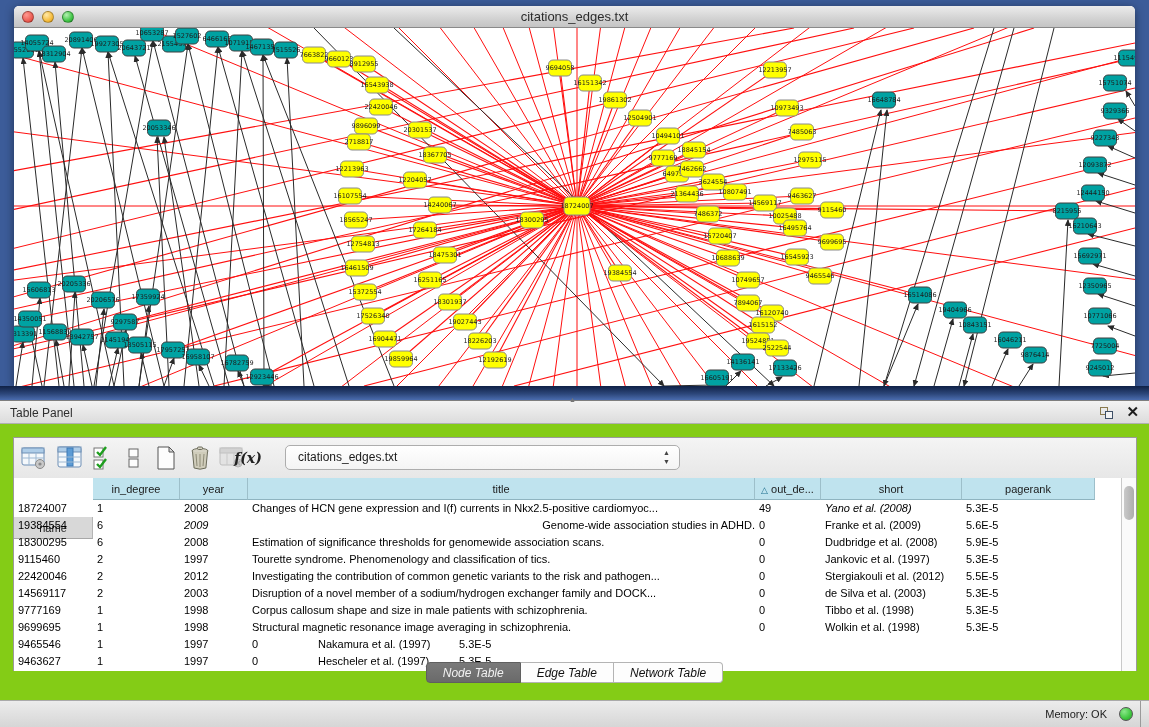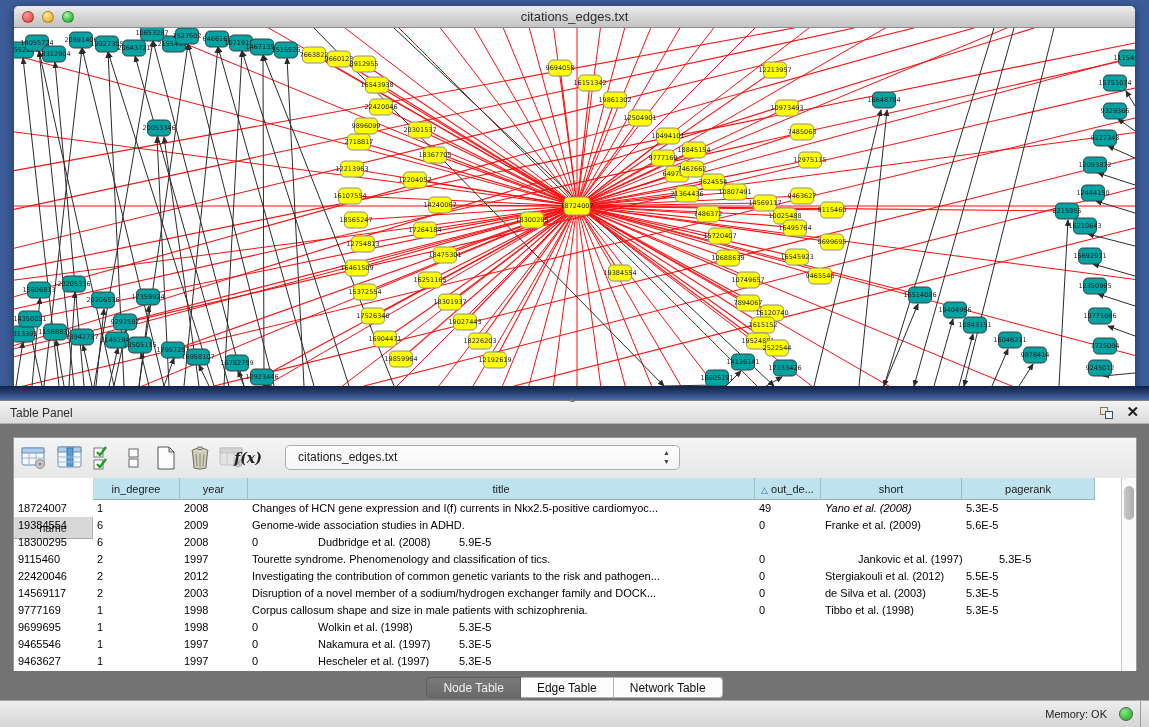--- a/index.html
+++ b/index.html
@@ -16,21 +16,21 @@
   #tl-zoom  { left:48px; background:radial-gradient(circle at 35% 30%, #b5f0b2, #43c648 60%, #1f9e2c); }
   #win-title { position:absolute; left:0; right:0; top:3px; text-align:center; font-size:13px; color:#2c2c2c; }
   #canvas { position:absolute; left:0; top:22px; width:1121px; height:358px; background:#fff; overflow:hidden; }
   #net-bottom { position:absolute; left:0; top:386px; width:1149px; height:14px;
     background:linear-gradient(#0f2146,#2c4679 55%,#4a6cae); }
 
   
   text.nlabel { font-family:"DejaVu Sans",sans-serif; font-size:6.5px; fill:#1c1c1c; text-anchor:middle; }
 
   
-  #panel { position:absolute; left:0; top:400px; width:1149px; height:309px; background:#737373; }
+  #panel { position:absolute; left:0; top:400px; width:1149px; height:309px; background:#84cc16; }
   #panel-header { position:absolute; left:0; top:0; width:100%; height:24px;
     background:linear-gradient(#f3f3f3,#dcdcdc); border-top:1px solid #7e7e7e; border-bottom:1px solid #b0b0b0; }
   #panel-title { position:absolute; left:10px; top:5px; font-size:12px; color:#2e2e2e; }
   #float-icon { position:absolute; right:36px; top:6px; width:13px; height:12px; cursor:pointer; }
   #float-icon .sq1 { position:absolute; left:0; top:0; width:8px; height:8px; border:1.5px solid #8a7a4e; }
   #float-icon .sq2 { position:absolute; left:5px; top:4px; width:8px; height:8px; border:1.5px solid #3e4f66; background:#f3f3f3; }
   #panel-close { position:absolute; right:10px; top:2px; font-size:15px; font-weight:bold; color:#1d1d1d; cursor:pointer; }
   #splitter { position:absolute; left:569px; top:-4px; width:10px; height:6px; color:#777; font-size:7px; line-height:6px; }
 
   #panel-box { position:absolute; left:13px; top:37px; width:1124px; height:234px; background:#fff; border:1px solid #9a9a9a; }
@@ -45,21 +45,21 @@
   #grid-header { display:flex; height:22px; }
   .hcell { height:22px; line-height:22px; text-align:center; font-size:11px; color:#1a1a1a;
     background:#bfe3ee; border-right:1px solid #9dbfca; border-bottom:1px solid #8fb4c0; overflow:hidden; white-space:nowrap; cursor:pointer; }
   .hcell.gray { background:#d8d8d8; border-right:1px solid #b5b5b5; border-bottom:1px solid #a8a8a8;margin-top:39px; }
   .hcell .sortmark { color:#1f6f8f; font-size:9px; }
   .grow { display:flex; height:17px; line-height:17px; }
   .gcell { overflow:hidden; white-space:nowrap; padding-left:4px; }
   #vscroll { position:absolute; right:0; top:40px; width:15px; height:193px; background:#fafafa; border-left:1px solid #c9c9c9; }
   #vthumb { position:absolute; left:2px; top:8px; width:10px; height:34px; background:linear-gradient(90deg,#c9c9c9,#adadad); border-radius:5px; }
 
-  #tabbar { position:absolute; left:0; top:277px; width:100%; height:22px; display:flex; justify-content:center; }
+  #tabbar { position:absolute; left:0; top:262px; width:100%; height:22px; display:flex; justify-content:center;font-style:italic; }
   .tab { height:21px; line-height:20px; padding:0 16px; font-size:12px; background:#fdfdfd; color:#111;
     border:1px solid #b4b4b4; border-left:none; cursor:pointer; }
   .tab:first-child { border-left:1px solid #b4b4b4; border-radius:4px 0 0 4px; }
   .tab:last-child { border-radius:0 4px 4px 0; }
   .tab.active { background:linear-gradient(#7a7a7a,#6a6a6a); color:#f2f2f2; border-color:#5f5f5f; }
 
   #statusbar { position:absolute; left:0; top:300px; width:100%; height:27px;
     background:linear-gradient(#ececec,#d6d6d6); border-top:1px solid #aaa; }
   #mem-label { position:absolute; right:42px; top:7px; font-size:11px; color:#1c1c1c; }
   #mem-dot { position:absolute; right:16px; top:6px; width:14px; height:14px; border-radius:50%;
@@ -855,41 +855,42 @@
             <div class="gcell" style="width: 87px;">1</div>
             <div class="gcell" style="width: 68px;">2008</div>
             <div class="gcell" style="width: 507px;">Changes of HCN gene expression and I(f) currents in Nkx2.5-positive cardiomyoc...</div>
             <div class="gcell" style="width: 66px;">49</div>
             <div class="gcell" style="width: 141px; font-style: italic;">Yano et al. (2008)</div>
             <div class="gcell" style="width: 133px;">5.3E-5</div>
           </div>
           <div class="grow">
             <div class="gcell" style="width: 79px;">19384554</div>
             <div class="gcell" style="width: 87px;">6</div>
-            <div class="gcell" style="width: 68px;">2009</div>
-            <div class="gcell" style="width: 507px;">Genome-wide association studies in ADHD.</div>
+            <div class="gcell" style="width: 68px; font-style: italic;">2009</div>
+            <div class="gcell" style="width: 507px; text-align: right;">Genome-wide association studies in ADHD.</div>
             <div class="gcell" style="width: 66px;">0</div>
             <div class="gcell" style="width: 141px;">Franke et al. (2009)</div>
             <div class="gcell" style="width: 133px;">5.6E-5</div>
           </div>
           <div class="grow">
             <div class="gcell" style="width: 79px;">18300295</div>
             <div class="gcell" style="width: 87px;">6</div>
             <div class="gcell" style="width: 68px;">2008</div>
+            <div class="gcell" style="width: 507px;">Estimation of significance thresholds for genomewide association scans.</div>
             <div class="gcell" style="width: 66px;">0</div>
             <div class="gcell" style="width: 141px;">Dudbridge et al. (2008)</div>
             <div class="gcell" style="width: 133px;">5.9E-5</div>
           </div>
           <div class="grow">
             <div class="gcell" style="width: 79px;">9115460</div>
             <div class="gcell" style="width: 87px;">2</div>
             <div class="gcell" style="width: 68px;">1997</div>
             <div class="gcell" style="width: 507px;">Tourette syndrome. Phenomenology and classification of tics.</div>
             <div class="gcell" style="width: 66px;">0</div>
-            <div class="gcell" style="width: 141px; margin-left: 33px;">Jankovic et al. (1997)</div>
+            <div class="gcell" style="width: 141px;">Jankovic et al. (1997)</div>
             <div class="gcell" style="width: 133px;">5.3E-5</div>
           </div>
           <div class="grow">
             <div class="gcell" style="width: 79px;">22420046</div>
             <div class="gcell" style="width: 87px;">2</div>
             <div class="gcell" style="width: 68px;">2012</div>
             <div class="gcell" style="width: 507px;">Investigating the contribution of common genetic variants to the risk and pathogen...</div>
             <div class="gcell" style="width: 66px;">0</div>
             <div class="gcell" style="width: 141px;">Stergiakouli et al. (2012)</div>
             <div class="gcell" style="width: 133px;">5.5E-5</div>
@@ -909,20 +910,21 @@
             <div class="gcell" style="width: 68px;">1998</div>
             <div class="gcell" style="width: 507px;">Corpus callosum shape and size in male patients with schizophrenia.</div>
             <div class="gcell" style="width: 66px;">0</div>
             <div class="gcell" style="width: 141px;">Tibbo et al. (1998)</div>
             <div class="gcell" style="width: 133px;">5.3E-5</div>
           </div>
           <div class="grow">
             <div class="gcell" style="width: 79px;">9699695</div>
             <div class="gcell" style="width: 87px;">1</div>
             <div class="gcell" style="width: 68px;">1998</div>
+            <div class="gcell" style="width: 507px;">Structural magnetic resonance image averaging in schizophrenia.</div>
             <div class="gcell" style="width: 66px;">0</div>
             <div class="gcell" style="width: 141px;">Wolkin et al. (1998)</div>
             <div class="gcell" style="width: 133px;">5.3E-5</div>
           </div>
           <div class="grow">
             <div class="gcell" style="width: 79px;">9465546</div>
             <div class="gcell" style="width: 87px;">1</div>
             <div class="gcell" style="width: 68px;">1997</div>
             <div class="gcell" style="width: 66px;">0</div>
             <div class="gcell" style="width: 141px;">Nakamura et al. (1997)</div>

